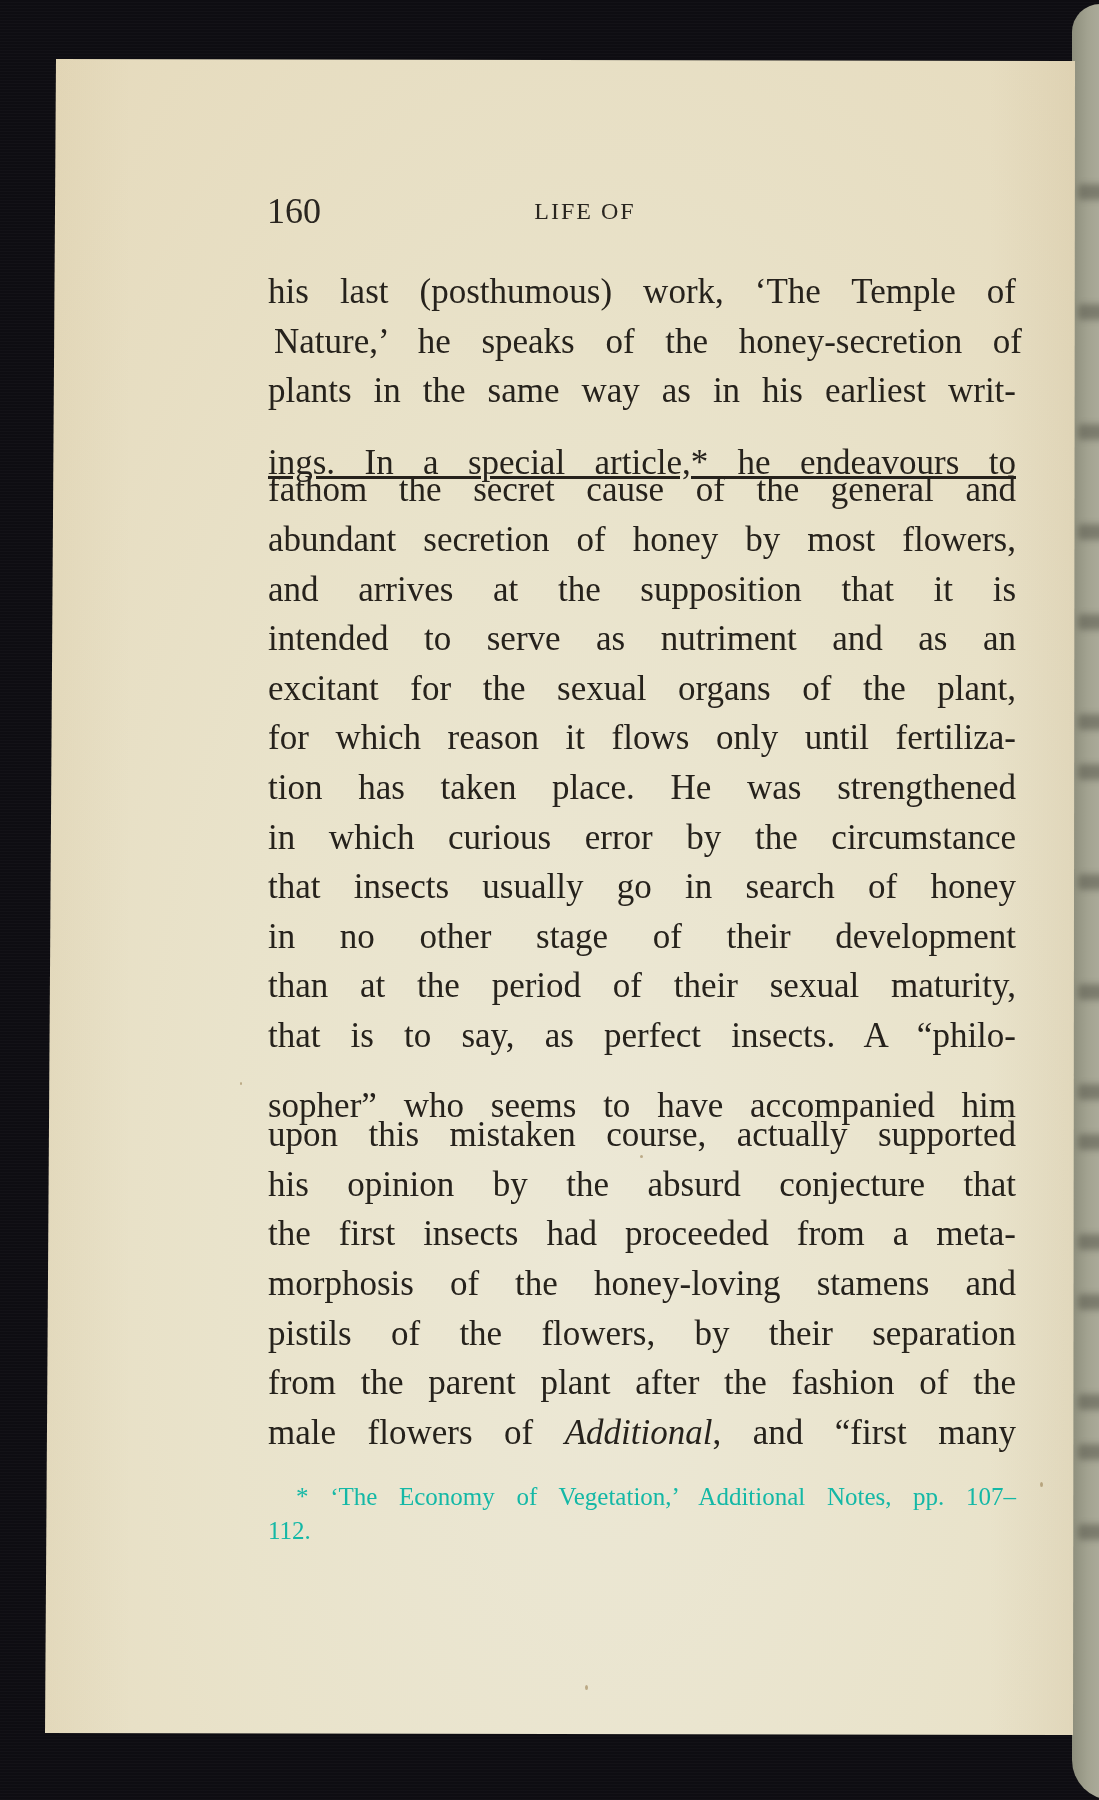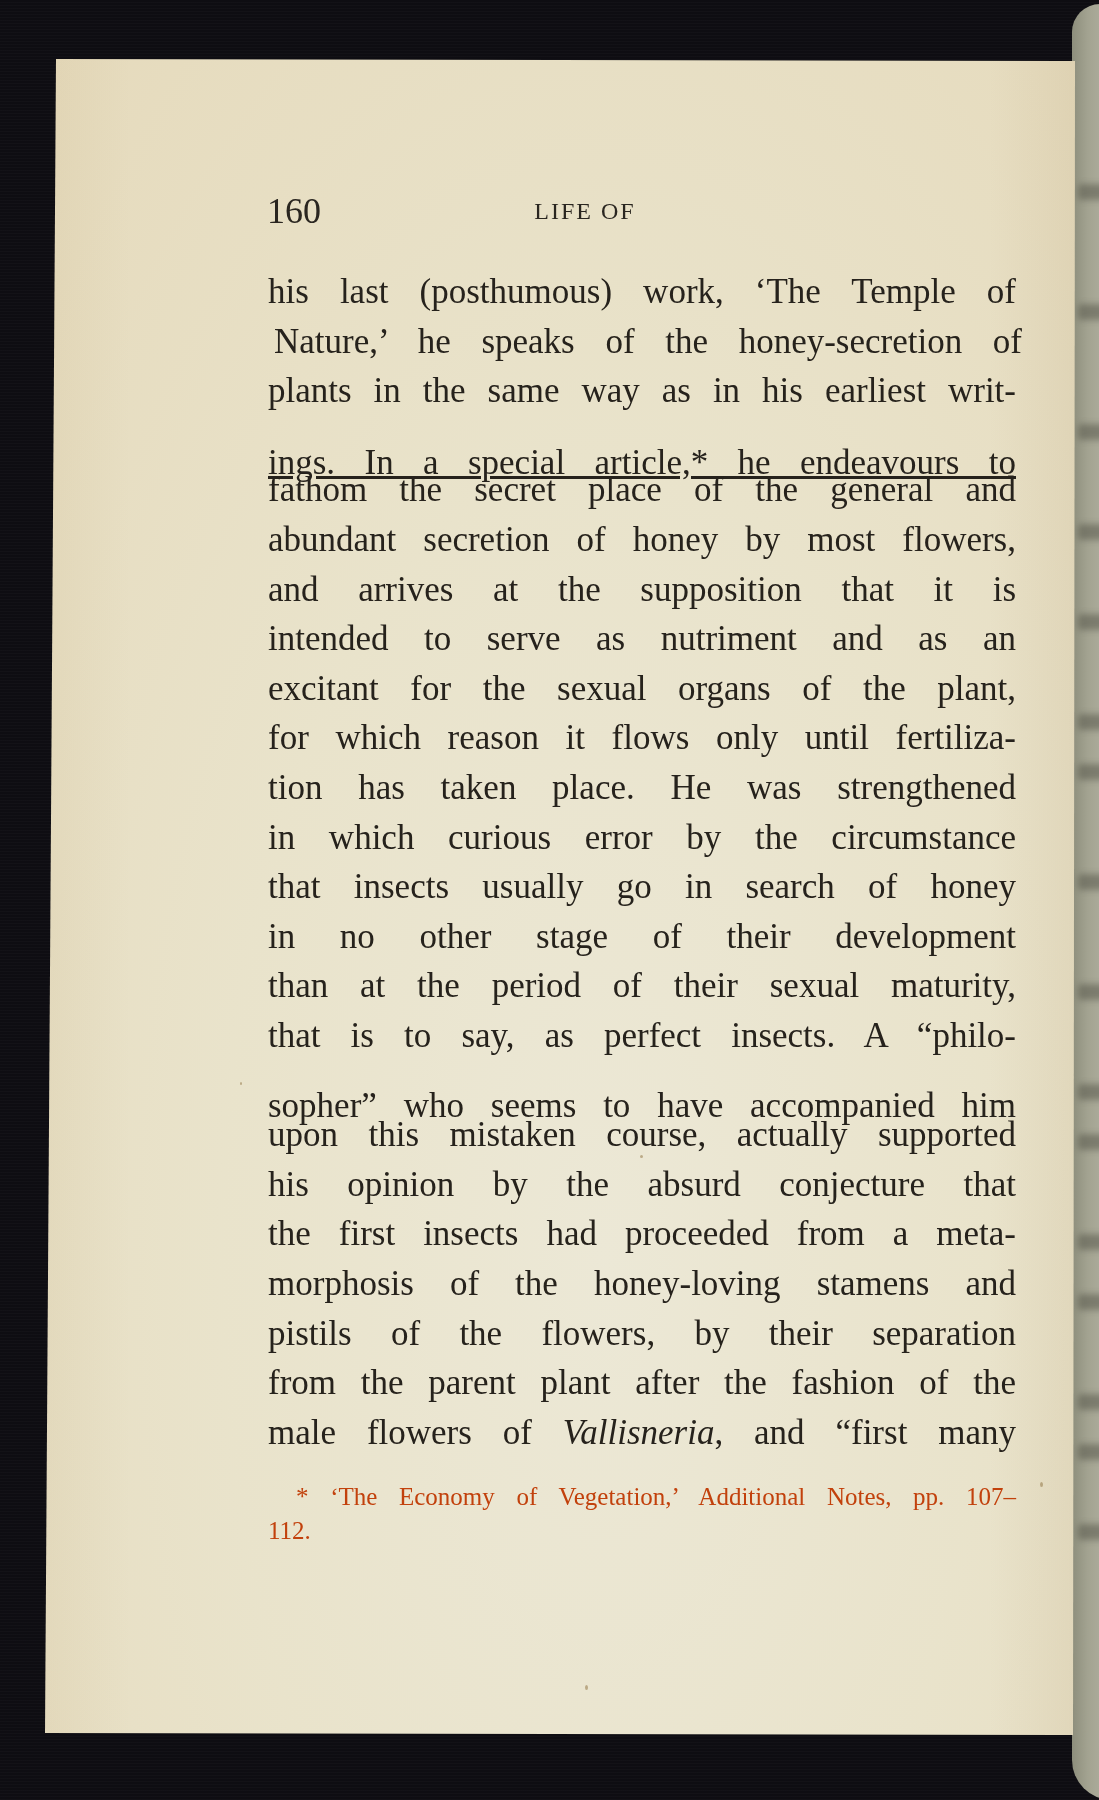--- a/index.html
+++ b/index.html
@@ -35,21 +35,21 @@
   .line {
     position:absolute; left:268px; width:748px; height:50px;
     font-family:"Liberation Serif", serif; font-size:35px; color:#26221c;
     text-align:justify; text-align-last:justify; line-height:50px;
     white-space:nowrap; overflow:visible;
   }
   .line.last { text-align-last:left; }
   .line em { font-style:italic; }
   .fn {
     position:absolute; left:268px; width:748px;
-    font-family:"Liberation Serif", serif; font-size:25px; color:#c2410c;
+    font-family:"Liberation Serif", serif; font-size:25px; color:#14b8a6;
     line-height:34px; text-align:justify; text-align-last:justify; white-space:nowrap;
   }
   .fn.last { text-align-last:left; }
   .fn .mark { padding-left:28px; }
   .speck { position:absolute; border-radius:50%; background:rgba(140,110,60,0.5); }
 </style>
 </head>
 <body>
 
 <div id="next-page">
@@ -82,21 +82,21 @@
 </div>
 
 <div id="page-number">160</div>
 <div id="running-head"><span>LIFE OF</span></div>
 
 <div id="body-text">
     <div class="line" style="top: 267px;">his last (posthumous) work, ‘The Temple of</div>
     <div class="line" style="top: 316.6px; margin-left: 6px;">Nature,’ he speaks of the honey-secretion of</div>
     <div class="line" style="top: 366.2px;">plants in the same way as in his earliest writ-</div>
     <div class="line" style="top: 438px; text-decoration: underline;">ings.  In a special article,* he endeavours to</div>
-    <div class="line" style="top: 465.4px;">fathom the secret place of the general and</div>
+    <div class="line" style="top: 465.4px;">fathom the secret cause of the general and</div>
     <div class="line" style="top: 515px;">abundant secretion of honey by most flowers,</div>
     <div class="line" style="top: 564.6px;">and arrives at the supposition that it is</div>
     <div class="line" style="top: 614.2px;">intended to serve as nutriment and as an</div>
     <div class="line" style="top: 663.8px;">excitant for the sexual organs of the plant,</div>
     <div class="line" style="top: 713.4px;">for which reason it flows only until fertiliza-</div>
     <div class="line" style="top: 763px;">tion has taken place.  He was strengthened</div>
     <div class="line" style="top: 812.6px;">in which curious error by the circumstance</div>
     <div class="line" style="top: 862.2px;">that insects usually go in search of honey</div>
     <div class="line" style="top: 911.8px;">in no other stage of their development</div>
     <div class="line" style="top: 961.4px;">than at the period of their sexual maturity,</div>
@@ -104,21 +104,21 @@
     <div class="line" style="top: 1081px;">sopher” who seems to have accompanied him</div>
     <div class="line" style="top: 1110.2px;">upon this mistaken course, actually supported</div>
     <div class="line" style="top: 1159.8px;">his opinion by the absurd conjecture that</div>
     <div class="line" style="top: 1209.4px;">the first insects had proceeded from a meta-</div>
     <div class="line" style="top: 1259px;">morphosis of the honey-loving stamens and</div>
     <div class="line" style="top: 1308.6px;">pistils of the flowers, by their separation</div>
     <div class="line" style="top: 1358.2px;">from the parent plant after the fashion of the</div>
   </div>
 
 <div class="line last" style="top:1408px; text-align-last:justify;">
-  <span>male flowers of </span><em>Vallisneria</em><span>, and “first many</span>
+  <span>male flowers of </span><em>Additional</em><span>, and “first many</span>
 </div>
 
 <div class="fn" style="top:1480px;">
   <span class="mark">*</span>
   <span>‘The Economy of Vegetation,’ Additional Notes, pp. 107–</span>
 </div>
 <div class="fn last" style="top:1514px;">
   <span>112.</span>
 </div>
 

